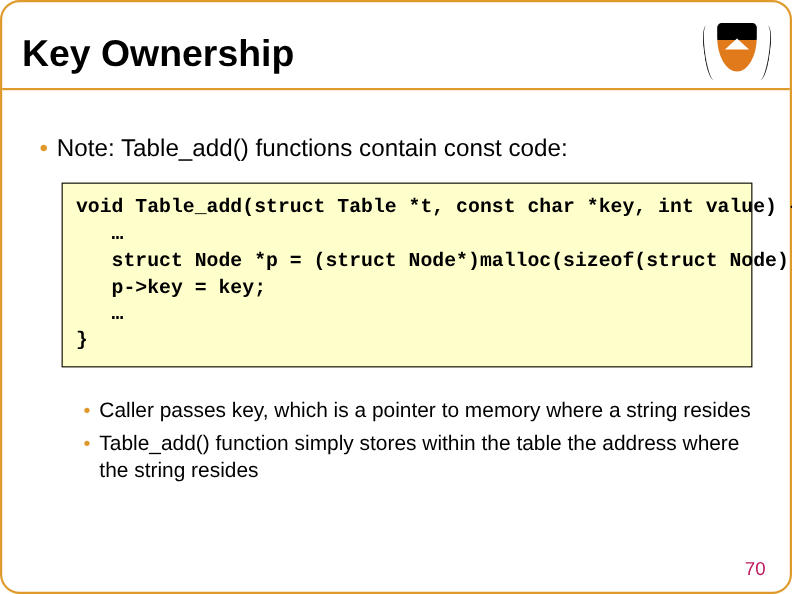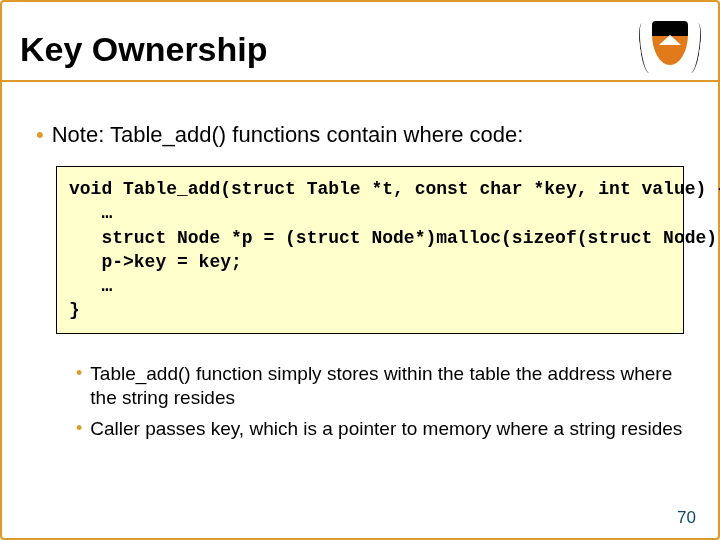--- a/index.html
+++ b/index.html
@@ -10,21 +10,21 @@
     background: #fff;
     font-family: Arial, Helvetica, sans-serif;
     overflow: hidden;
   }
   .slide {
     position: relative;
     box-sizing: border-box;
     width: 720px;
     height: 540px;
     border: 2px solid #e09a2c;
-    border-radius: 4px;
+    border-radius: 18px;
     padding: 0;
   }
   .title-wrap {
     position: absolute;
     top: 12px;
     left: 18px;
     right: 18px;
     height: 70px;
     display: flex;
     align-items: center;
@@ -127,21 +127,21 @@
     color: #e09a2c;
     font-size: 18px;
     line-height: 22px;
   }
   .bullet2 .txt { flex: 1; line-height: 1.3; }
   .pagenum {
     position: absolute;
     bottom: 10px;
     right: 22px;
     font-size: 17px;
-    color: #0c4a6e;
+    color: #be185d;
   }
 </style>
 </head>
 <body>
 
 <div class="slide">
 
   <div class="title-wrap">
     <div class="title">Key Ownership</div>
     <div class="shield">
@@ -152,38 +152,38 @@
       <div class="leaf r"></div>
     </div>
   </div>
 
   <div class="hr"></div>
 
   <div class="body">
 
     <div class="bullet1">
       <span class="dot1"></span>
-      <span>Note: Table_add() functions contain where code:</span>
+      <span>Note: Table_add() functions contain const code:</span>
     </div>
 
     <div class="codebox">void Table_add(struct Table *t, const char *key, int value) {
    …
    struct Node *p = (struct Node*)malloc(sizeof(struct Node));
    p-&gt;key = key;
    …
 }</div>
 
     <div class="sub">
       <div class="bullet2">
         <span class="dot2"></span>
-        <span class="txt">Table_add() function simply stores within the table the address where the string resides</span>
+        <span class="txt">Caller passes key, which is a pointer to memory where a string resides</span>
       </div>
       <div class="bullet2">
         <span class="dot2"></span>
-        <span class="txt">Caller passes key, which is a pointer to memory where a string resides</span>
+        <span class="txt">Table_add() function simply stores within the table the address where the string resides</span>
       </div>
     </div>
 
   </div>
 
   <div class="pagenum">70</div>
 
 </div>
 
 </body></html>

